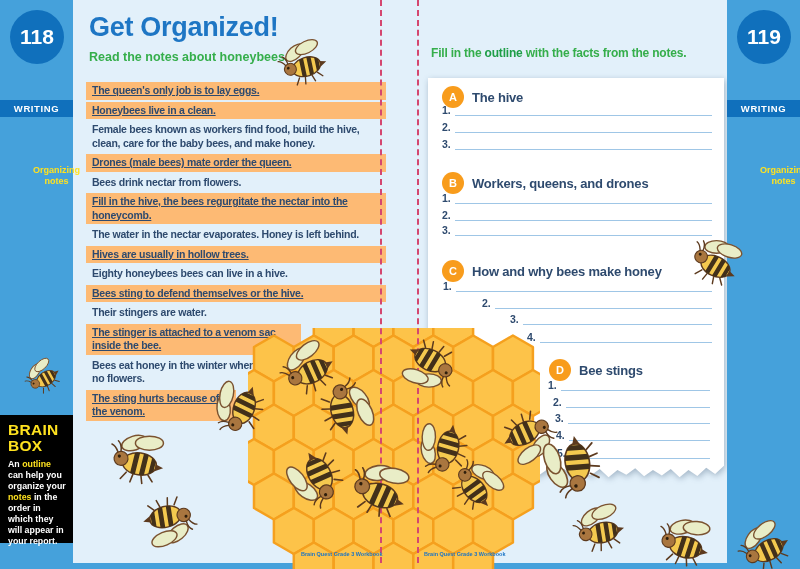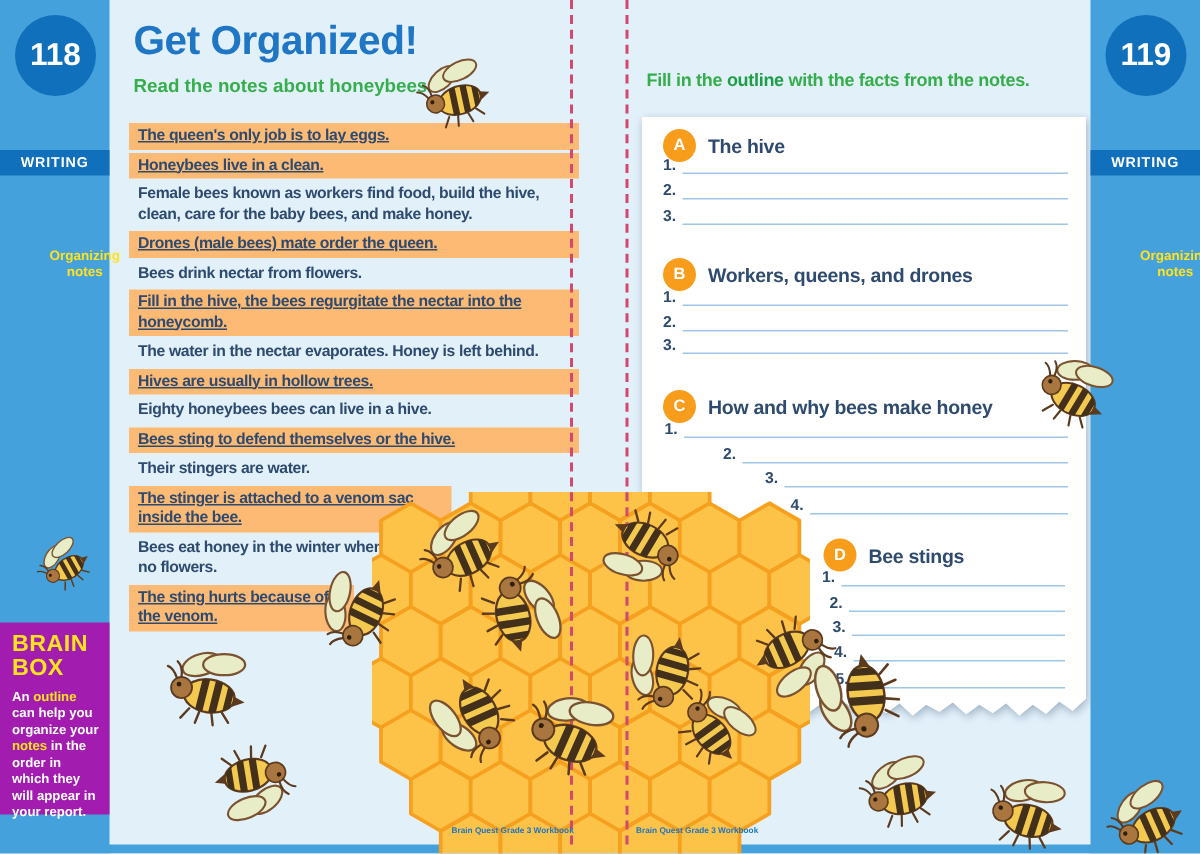--- a/index.html
+++ b/index.html
@@ -17,21 +17,21 @@
   .sidebar-left { left:0;padding-left:14px; }
   .sidebar-right { left:727px; }
   .page-circle { position:absolute; left:10px; top:10px; width:54px; height:54px; border-radius:50%;
     background:#1070BC; color:#fff; font-weight:bold; font-size:21px; display:flex; align-items:center; justify-content:center; }
   .writing-band { position:absolute; left:0; top:100px; width:73px; height:17px; background:#1070BC;
     color:#fff; font-weight:bold; font-size:9.5px; letter-spacing:0.6px; display:flex; align-items:center; justify-content:center; }
   .topic-label { position:absolute; left:0; top:165px; width:73px; color:#FFE21F; font-weight:bold;
     font-size:9px; line-height:11px; text-align:center;margin-left:20px; }
 
   
-  .brain-box { position:absolute; left:0; top:415px; width:73px; height:128px; background:#a21caf; padding:7px 6px 0 8px; }
+  .brain-box { position:absolute; left:0; top:415px; width:73px; height:128px; background:#000000; padding:7px 6px 0 8px; }
   .brain-box-heading { color:#FFE21F; font-weight:bold; font-size:15.5px; line-height:16px; letter-spacing:0.3px; width:50px; }
   .brain-box-body { margin-top:5px; color:#fff; font-weight:bold; font-size:8.8px; line-height:11px; }
   .bb-kw { color:#FFE21F; }
 
   
   .page-title { left:89px; top:12px; color:#1E76C4; font-weight:bold; font-size:27px; letter-spacing:-0.3px; z-index:2; }
   .page-subtitle { left:89px; top:50px; color:#35AE4B; font-weight:bold; font-size:12.5px; z-index:2; }
   .notes-list { left:86px; top:82px; width:300px; z-index:2; }
   .note { font-weight:bold; font-size:10.5px; line-height:13.5px; letter-spacing:-0.25px; color:#2E4A6E;
     padding:2px 6px; margin-bottom:2px; }

